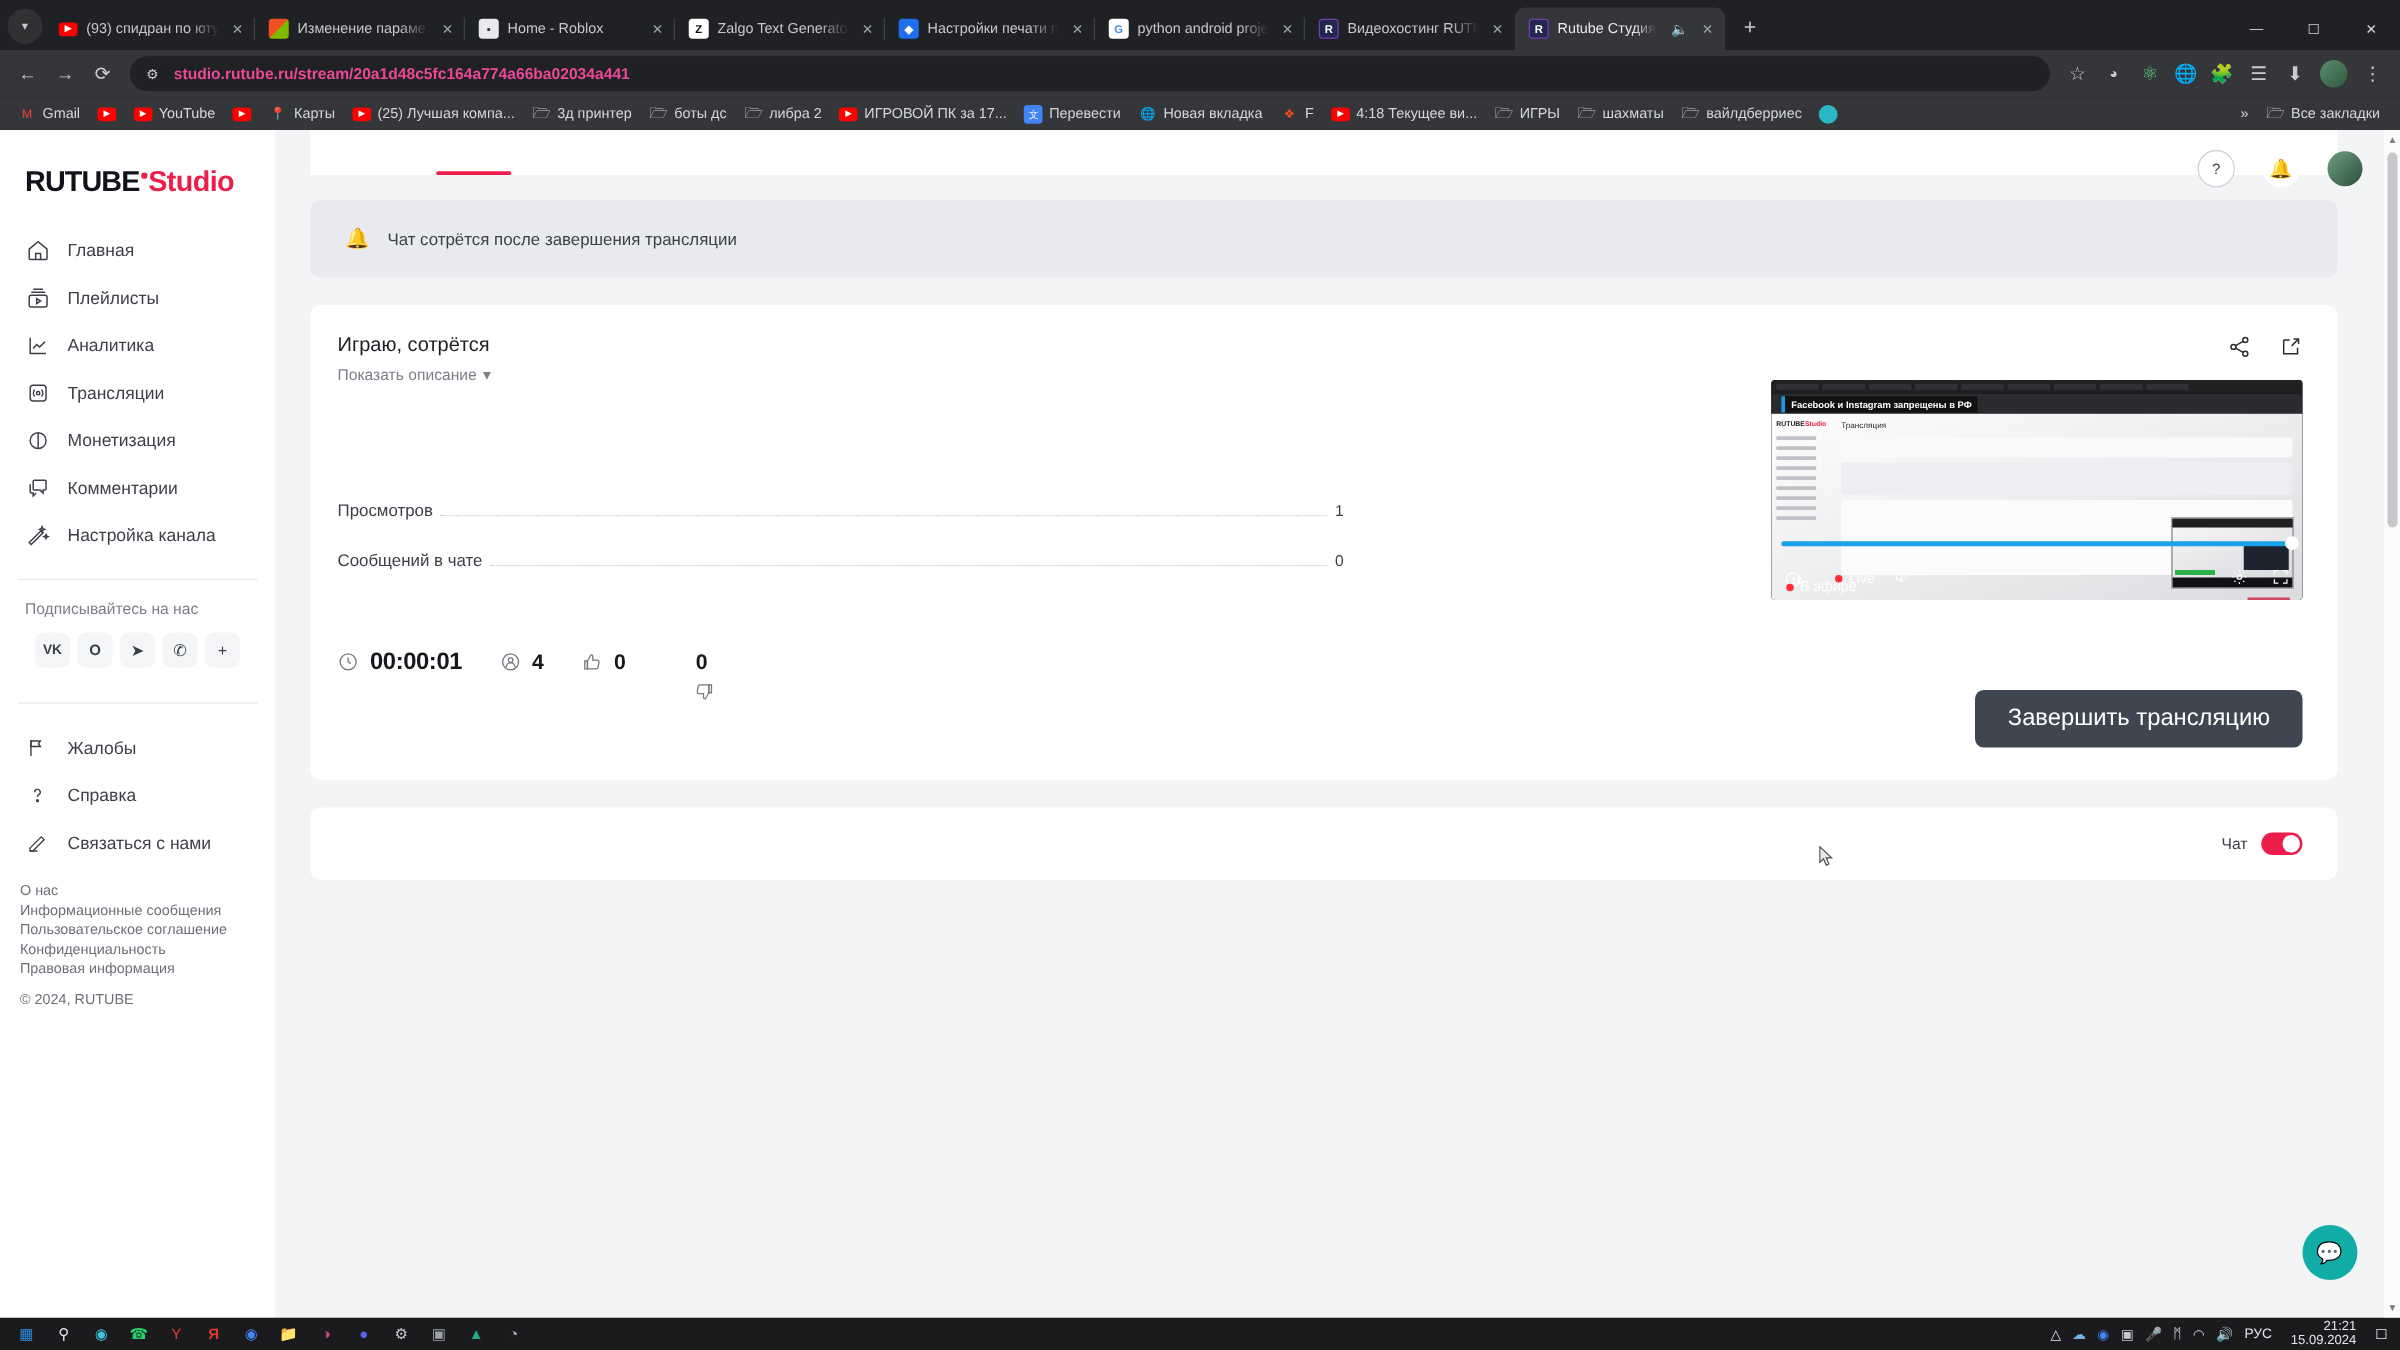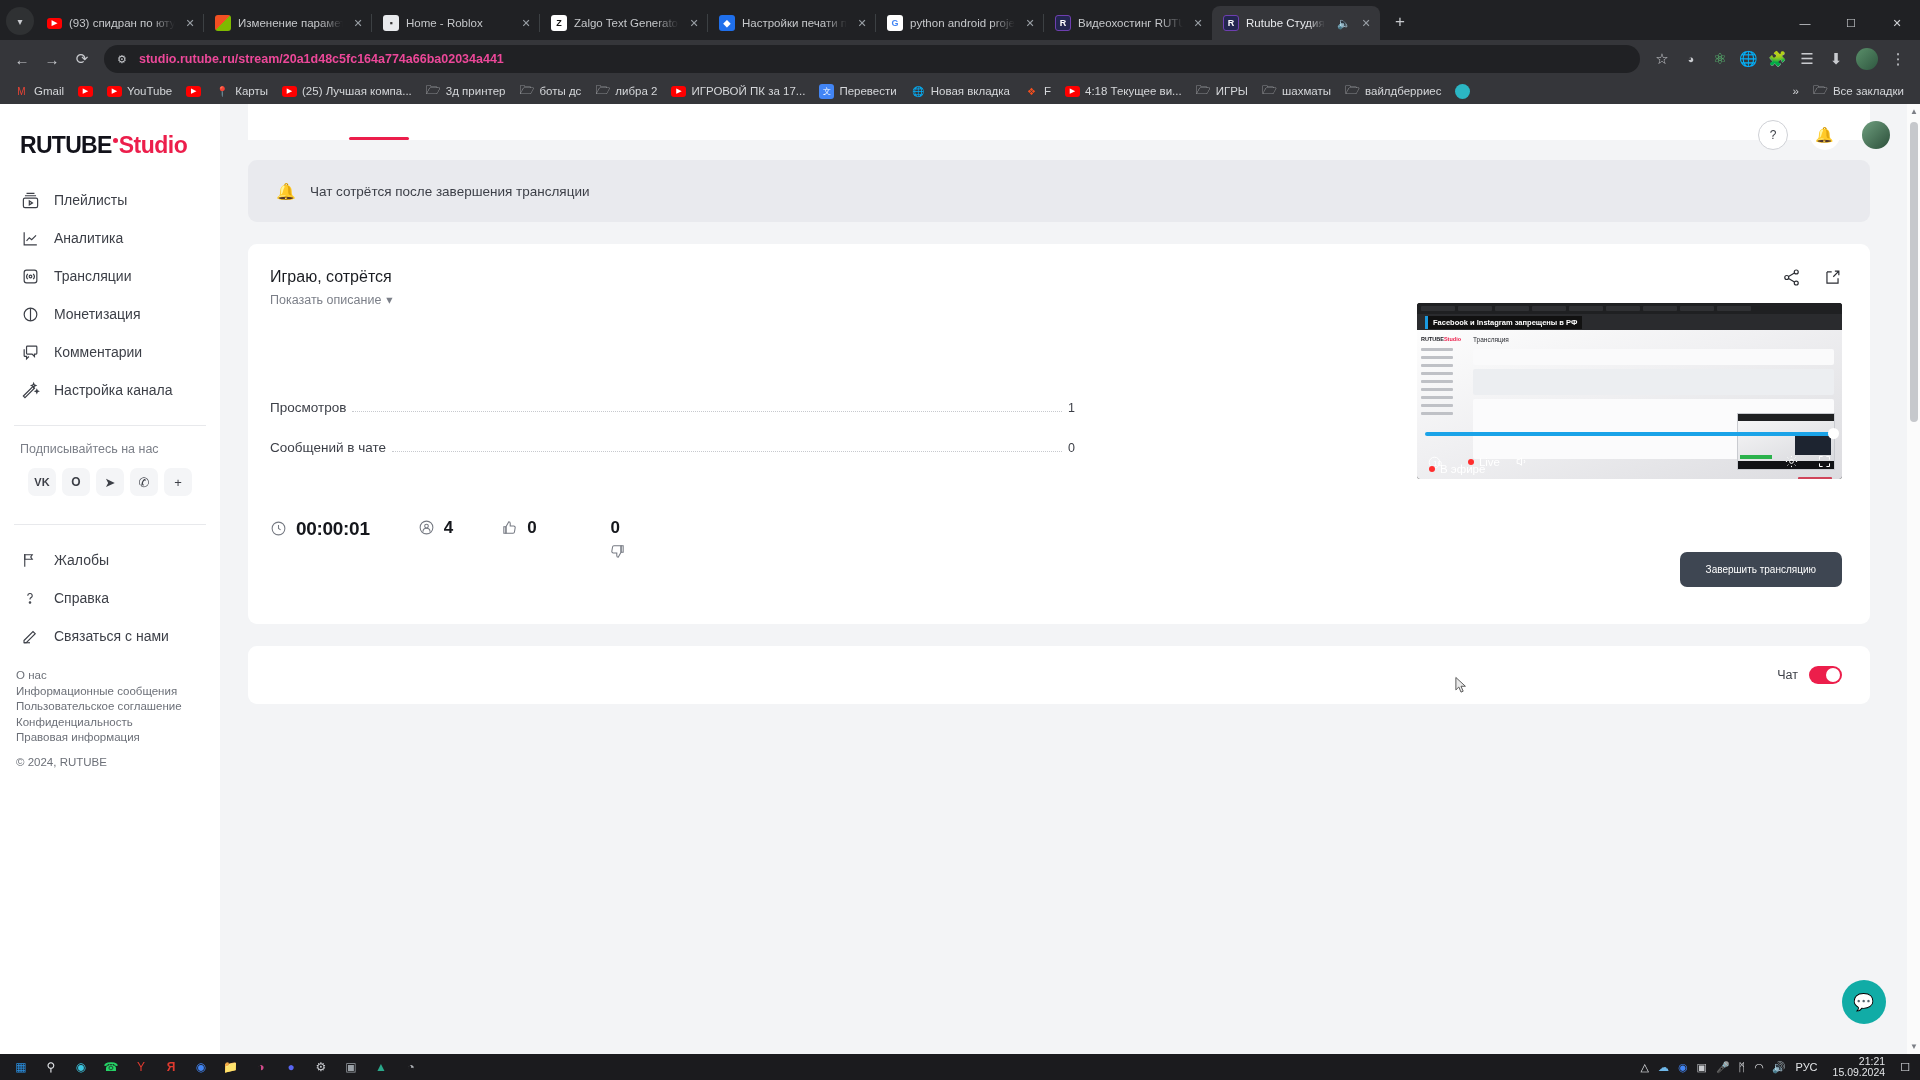--- a/index.html
+++ b/index.html
@@ -91,21 +91,21 @@
   .stream-card { margin-top: 22px; padding: 24px 28px 26px 22px; min-height: 380px; position: relative; }
   .stream-title { font-size: 16px; color: #1b1d22; font-weight: 400; }
   .show-desc { font-size: 12.5px; color: #7b7f88; margin-top: 6px; display: inline-flex; align-items: center; gap: 5px; }
 
   .stat-rows { margin-top: 92px; width: 805px; }
   .stat-row { display: flex; align-items: baseline; font-size: 13.5px; color: #3c3f47; margin-bottom: 24px; }
   .stat-label { white-space: nowrap; }
   .stat-dots { flex: 1; border-bottom: 1.5px dotted #c7c9ce; margin: 0 6px 4px 6px; }
   .stat-val { color: #3c3f47; font-size: 12.5px; }
 
-  .bottom-stats { display: flex; align-items: flex-start; gap: 48px; margin-top: 62px; }
+  .bottom-stats { display: flex; align-items: center; gap: 30px; margin-top: 62px; }
   .bstat { display: flex; align-items: center; gap: 9px; color: #15171c; }
   .bstat .big { font-size: 19px; font-weight: 700; letter-spacing: -0.3px; }
   .bstat .num { font-size: 17px; font-weight: 700; }
   .bstat .ic { color: #767a83; display: flex; }
 
   .player-wrap { position: absolute; right: 28px; top: 24px; width: 425px; }
   .player-actions { display: flex; justify-content: flex-end; gap: 22px; color: #2b2d33; margin-bottom: 12px; }
   .player { width: 425px; height: 176px; background: #000000; border-radius: 3px; position: relative; overflow: hidden; }
   .pv-topbar { height: 11px; background: #1f2022; display: flex; align-items: center; gap: 3px; padding: 0 4px; }
   .pv-chip { width: 34px; height: 5px; background: #303134; border-radius: 1px; }
@@ -134,21 +134,21 @@
   .pv-progress .track { flex: 1; height: 3.5px; background: #1aa3e8; border-radius: 2px; position: relative; }
   .pv-progress .knob { position: absolute; right: -5px; top: -4px; width: 11px; height: 11px; background: #fff; border-radius: 50%; }
   .pv-controls { position: absolute; left: 0; right: 0; bottom: 0; height: 34px; display: flex; align-items: center;
                  padding: 0 10px; gap: 14px; color: #fff; font-size: 11px; }
   .live-badge { display: flex; align-items: center; gap: 5px; font-size: 11.5px; }
   .live-dot { width: 6px; height: 6px; border-radius: 50%; background: #ff2d2d; }
   .onair { position: absolute; left: 12px; bottom: 4px; display: flex; align-items: center; gap: 5px; font-size: 11.5px; color: #fff; }
   .ctrl-right { margin-left: auto; display: flex; gap: 18px; align-items: center; }
 
   .end-btn { position: absolute; right: 28px; top: 308px; background: #3e4652; color: #fff; border: none;
-             border-radius: 7px; padding: 12px 26px; font-size: 10px; font-family: "Liberation Sans", sans-serif; }
+             border-radius: 7px; padding: 12px 26px; font-size: 19px; font-family: "Liberation Sans", sans-serif; }
 
   .chat-card { margin-top: 22px; height: 58px; display: flex; align-items: center; justify-content: flex-end;
                padding-right: 28px; gap: 11px; }
   .chat-label { font-size: 12.5px; color: #3c3f47; }
   .toggle { width: 33px; height: 18px; border-radius: 10px; background: #ec1e4b; position: relative; }
   .toggle .knob { position: absolute; right: 2px; top: 2px; width: 14px; height: 14px; border-radius: 50%; background: #fff; }
 
   .topbar-icons { position: absolute; right: 30px; top: 16px; display: flex; align-items: center; gap: 22px; z-index: 5; }
   .circ-btn { width: 30px; height: 30px; border-radius: 50%; border: 1.4px solid #cfd1d6; display: flex;
               align-items: center; justify-content: center; color: #3c3f47; font-size: 12px; background: #fff; }
@@ -341,20 +341,29 @@
 
   <div class="viewport">
 
     <div class="sidebar">
       <div class="logo">
         <span class="r1">RUTUBE</span>
         <span class="dot"></span>
         <span class="r2">Studio</span>
       </div>
 
+      <div class="nav-item">
+        <span class="ic">
+            <svg width="19" height="19" viewBox="0 0 24 24" fill="none" stroke="currentColor" stroke-width="1.5">
+              <path d="M3 10.5 12 3l9 7.5V20a1 1 0 0 1-1 1H4a1 1 0 0 1-1-1z"></path>
+              <path d="M9.5 21v-6h5v6"></path>
+            </svg>
+          </span>
+        <span>Главная</span>
+      </div>
       <div class="nav-item">
         <span class="ic">
             <svg width="19" height="19" viewBox="0 0 24 24" fill="none" stroke="currentColor" stroke-width="1.5">
               <rect x="3" y="9" width="18" height="12" rx="2"></rect>
               <path d="M5 6h14M7 3h10"></path>
               <path d="M10.5 12.5v5l4-2.5z"></path>
             </svg>
           </span>
         <span>Плейлисты</span>
       </div>

